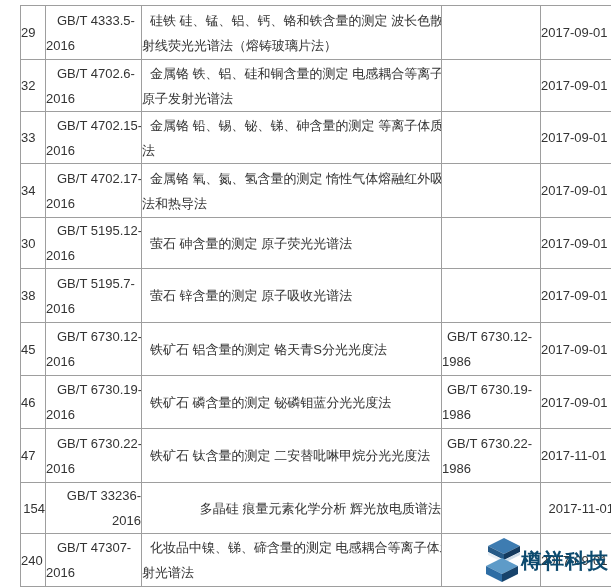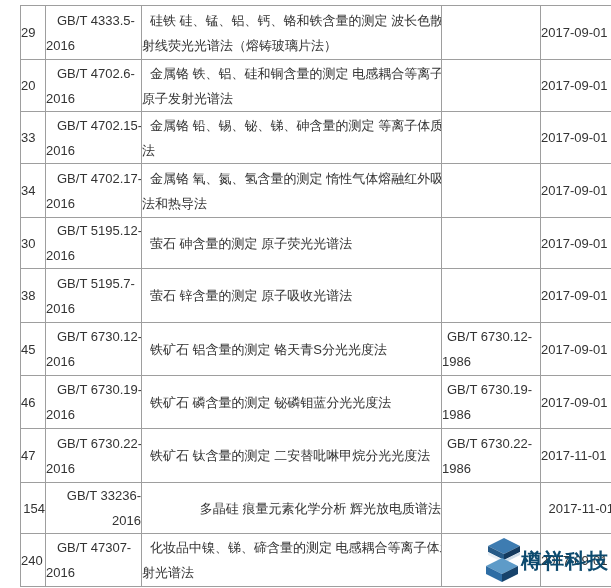--- a/index.html
+++ b/index.html
@@ -48,21 +48,21 @@
       <tr style="height: 54px;">
         <td class="col-num">29</td>
         <td class="col-code">GB/T 4333.5-
 2016</td>
         <td class="col-desc">硅铁 硅、锰、铝、钙、铬和铁含量的测定 波长色散X-
 射线荧光光谱法（熔铸玻璃片法）</td>
         <td class="col-old"></td>
         <td class="col-date">2017-09-01</td>
       </tr>
       <tr style="height: 52px;">
-        <td class="col-num">20</td>
+        <td class="col-num">32</td>
         <td class="col-code">GB/T 4702.6-
 2016</td>
         <td class="col-desc">金属铬 铁、铝、硅和铜含量的测定 电感耦合等离子体
 原子发射光谱法</td>
         <td class="col-old"></td>
         <td class="col-date">2017-09-01</td>
       </tr>
       <tr style="height: 52px; margin-left: 28px;">
         <td class="col-num">33</td>
         <td class="col-code">GB/T 4702.15-

